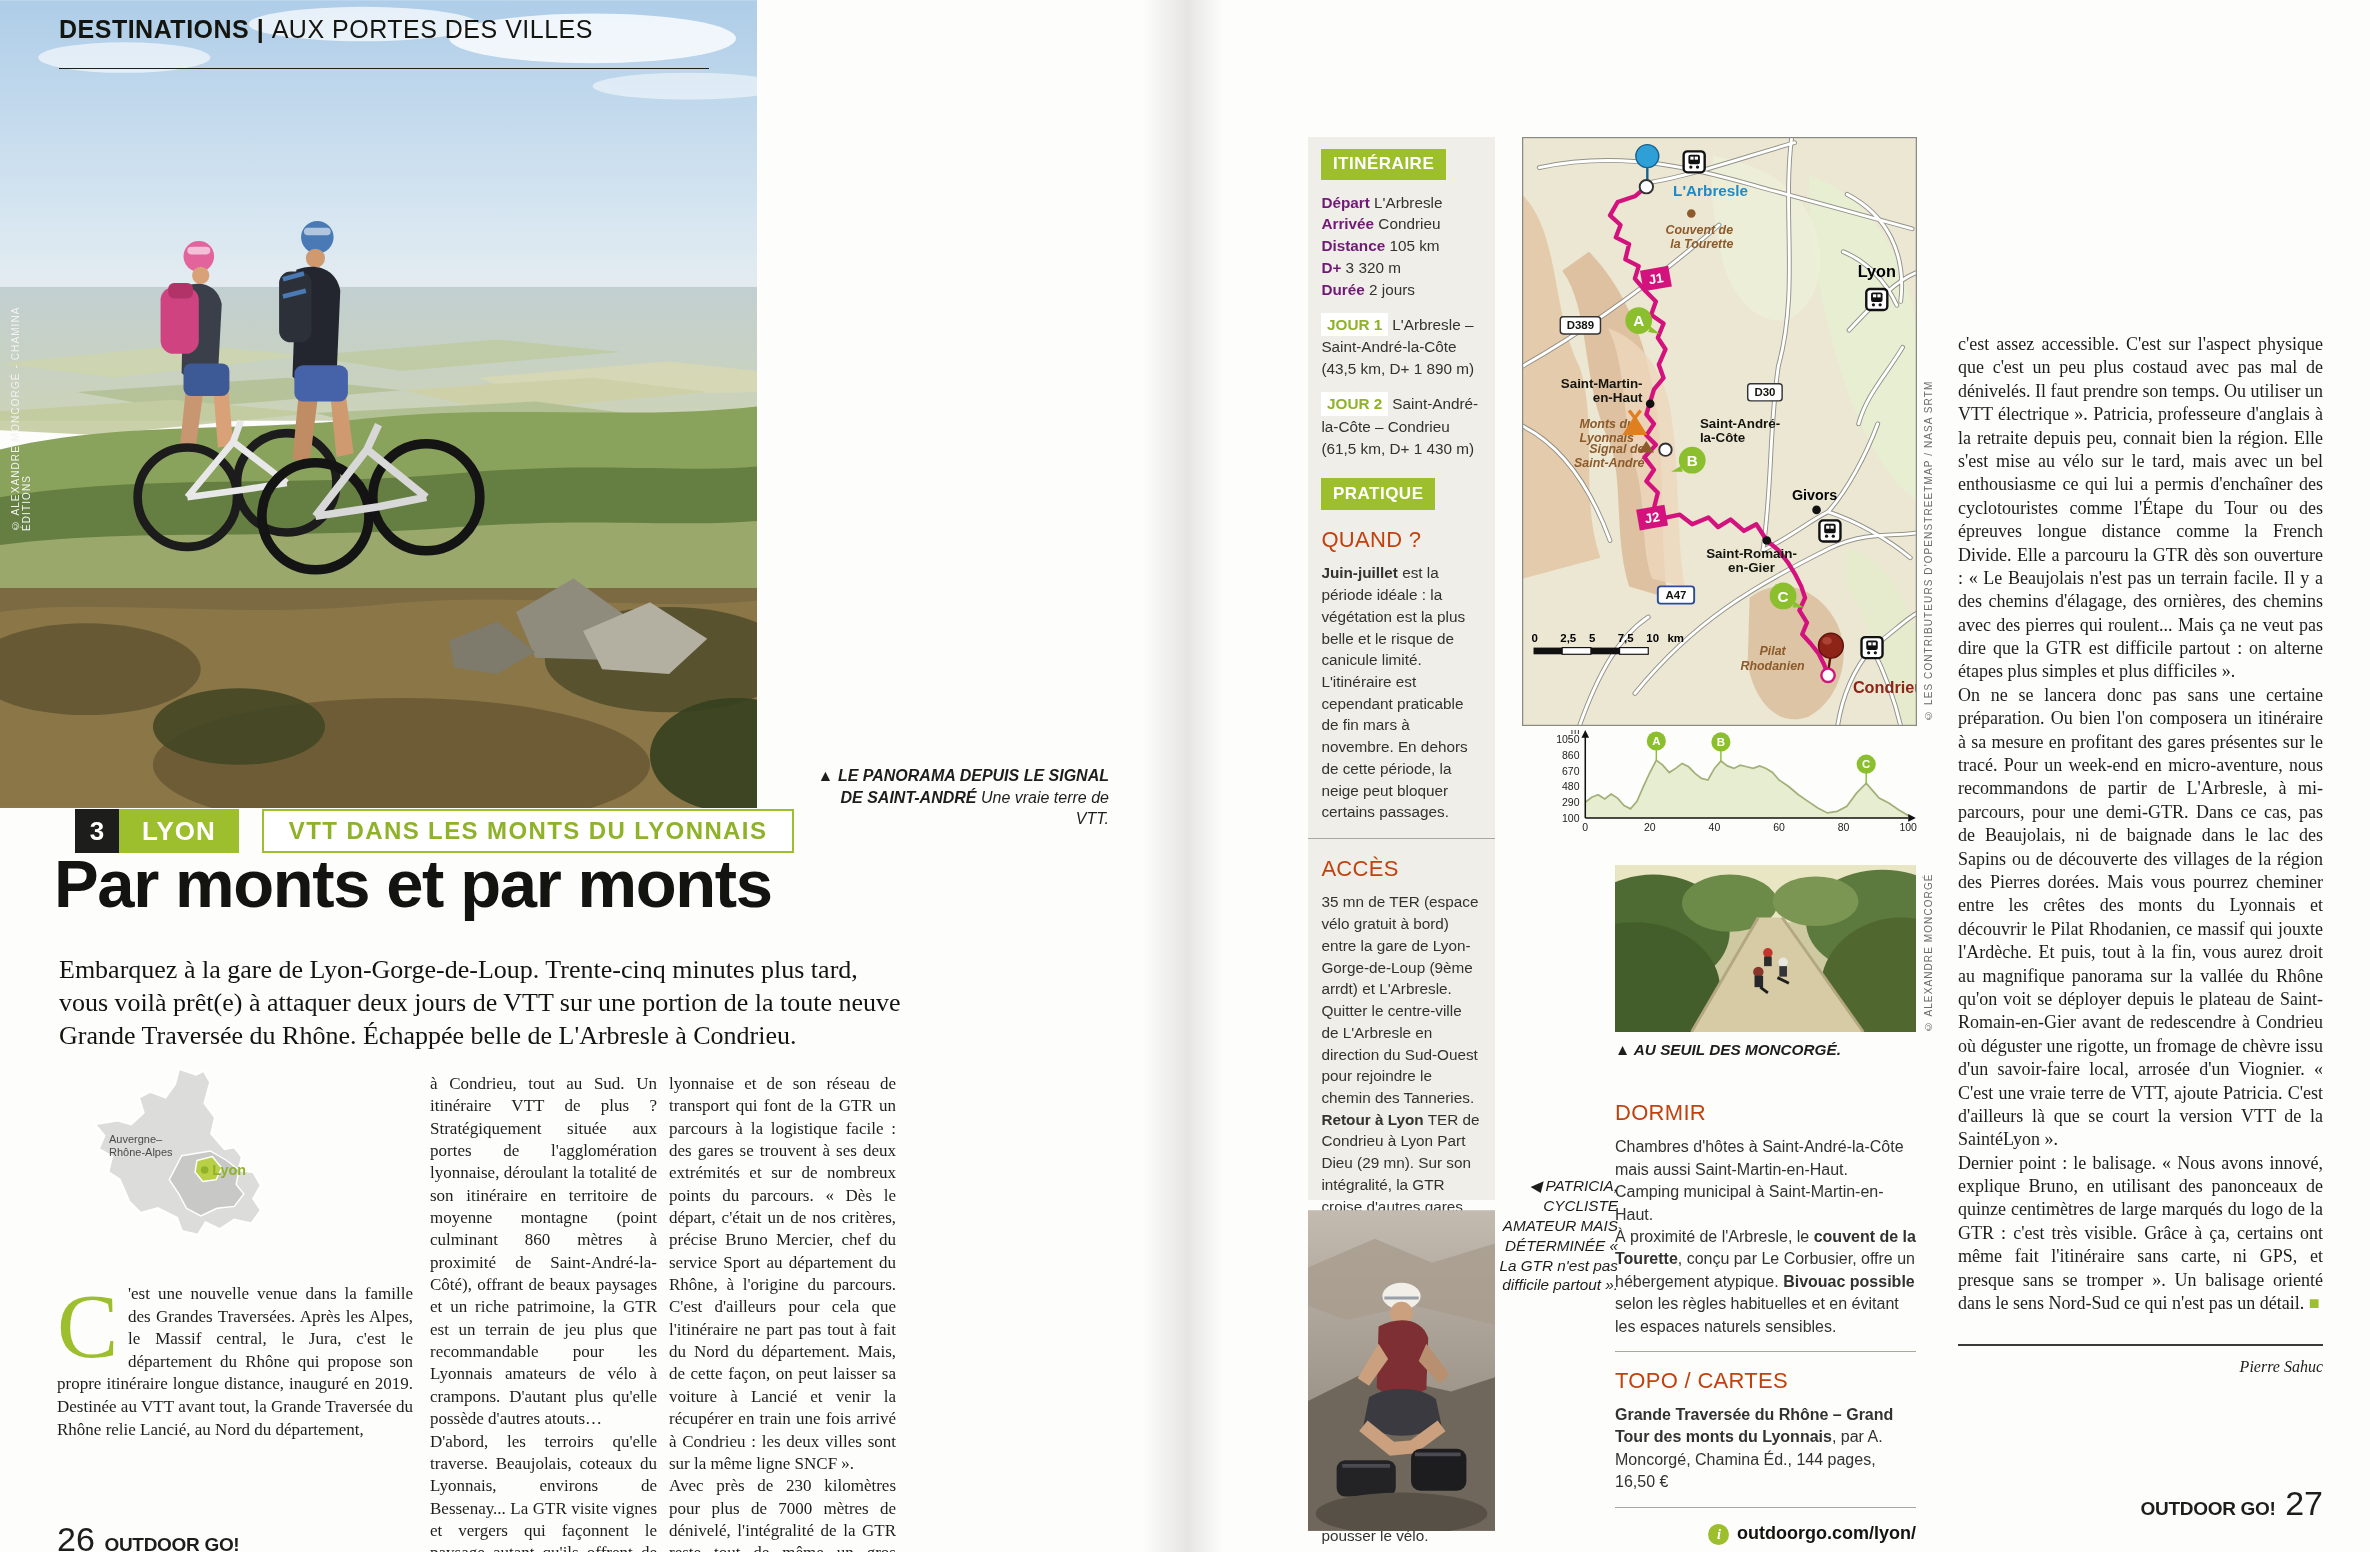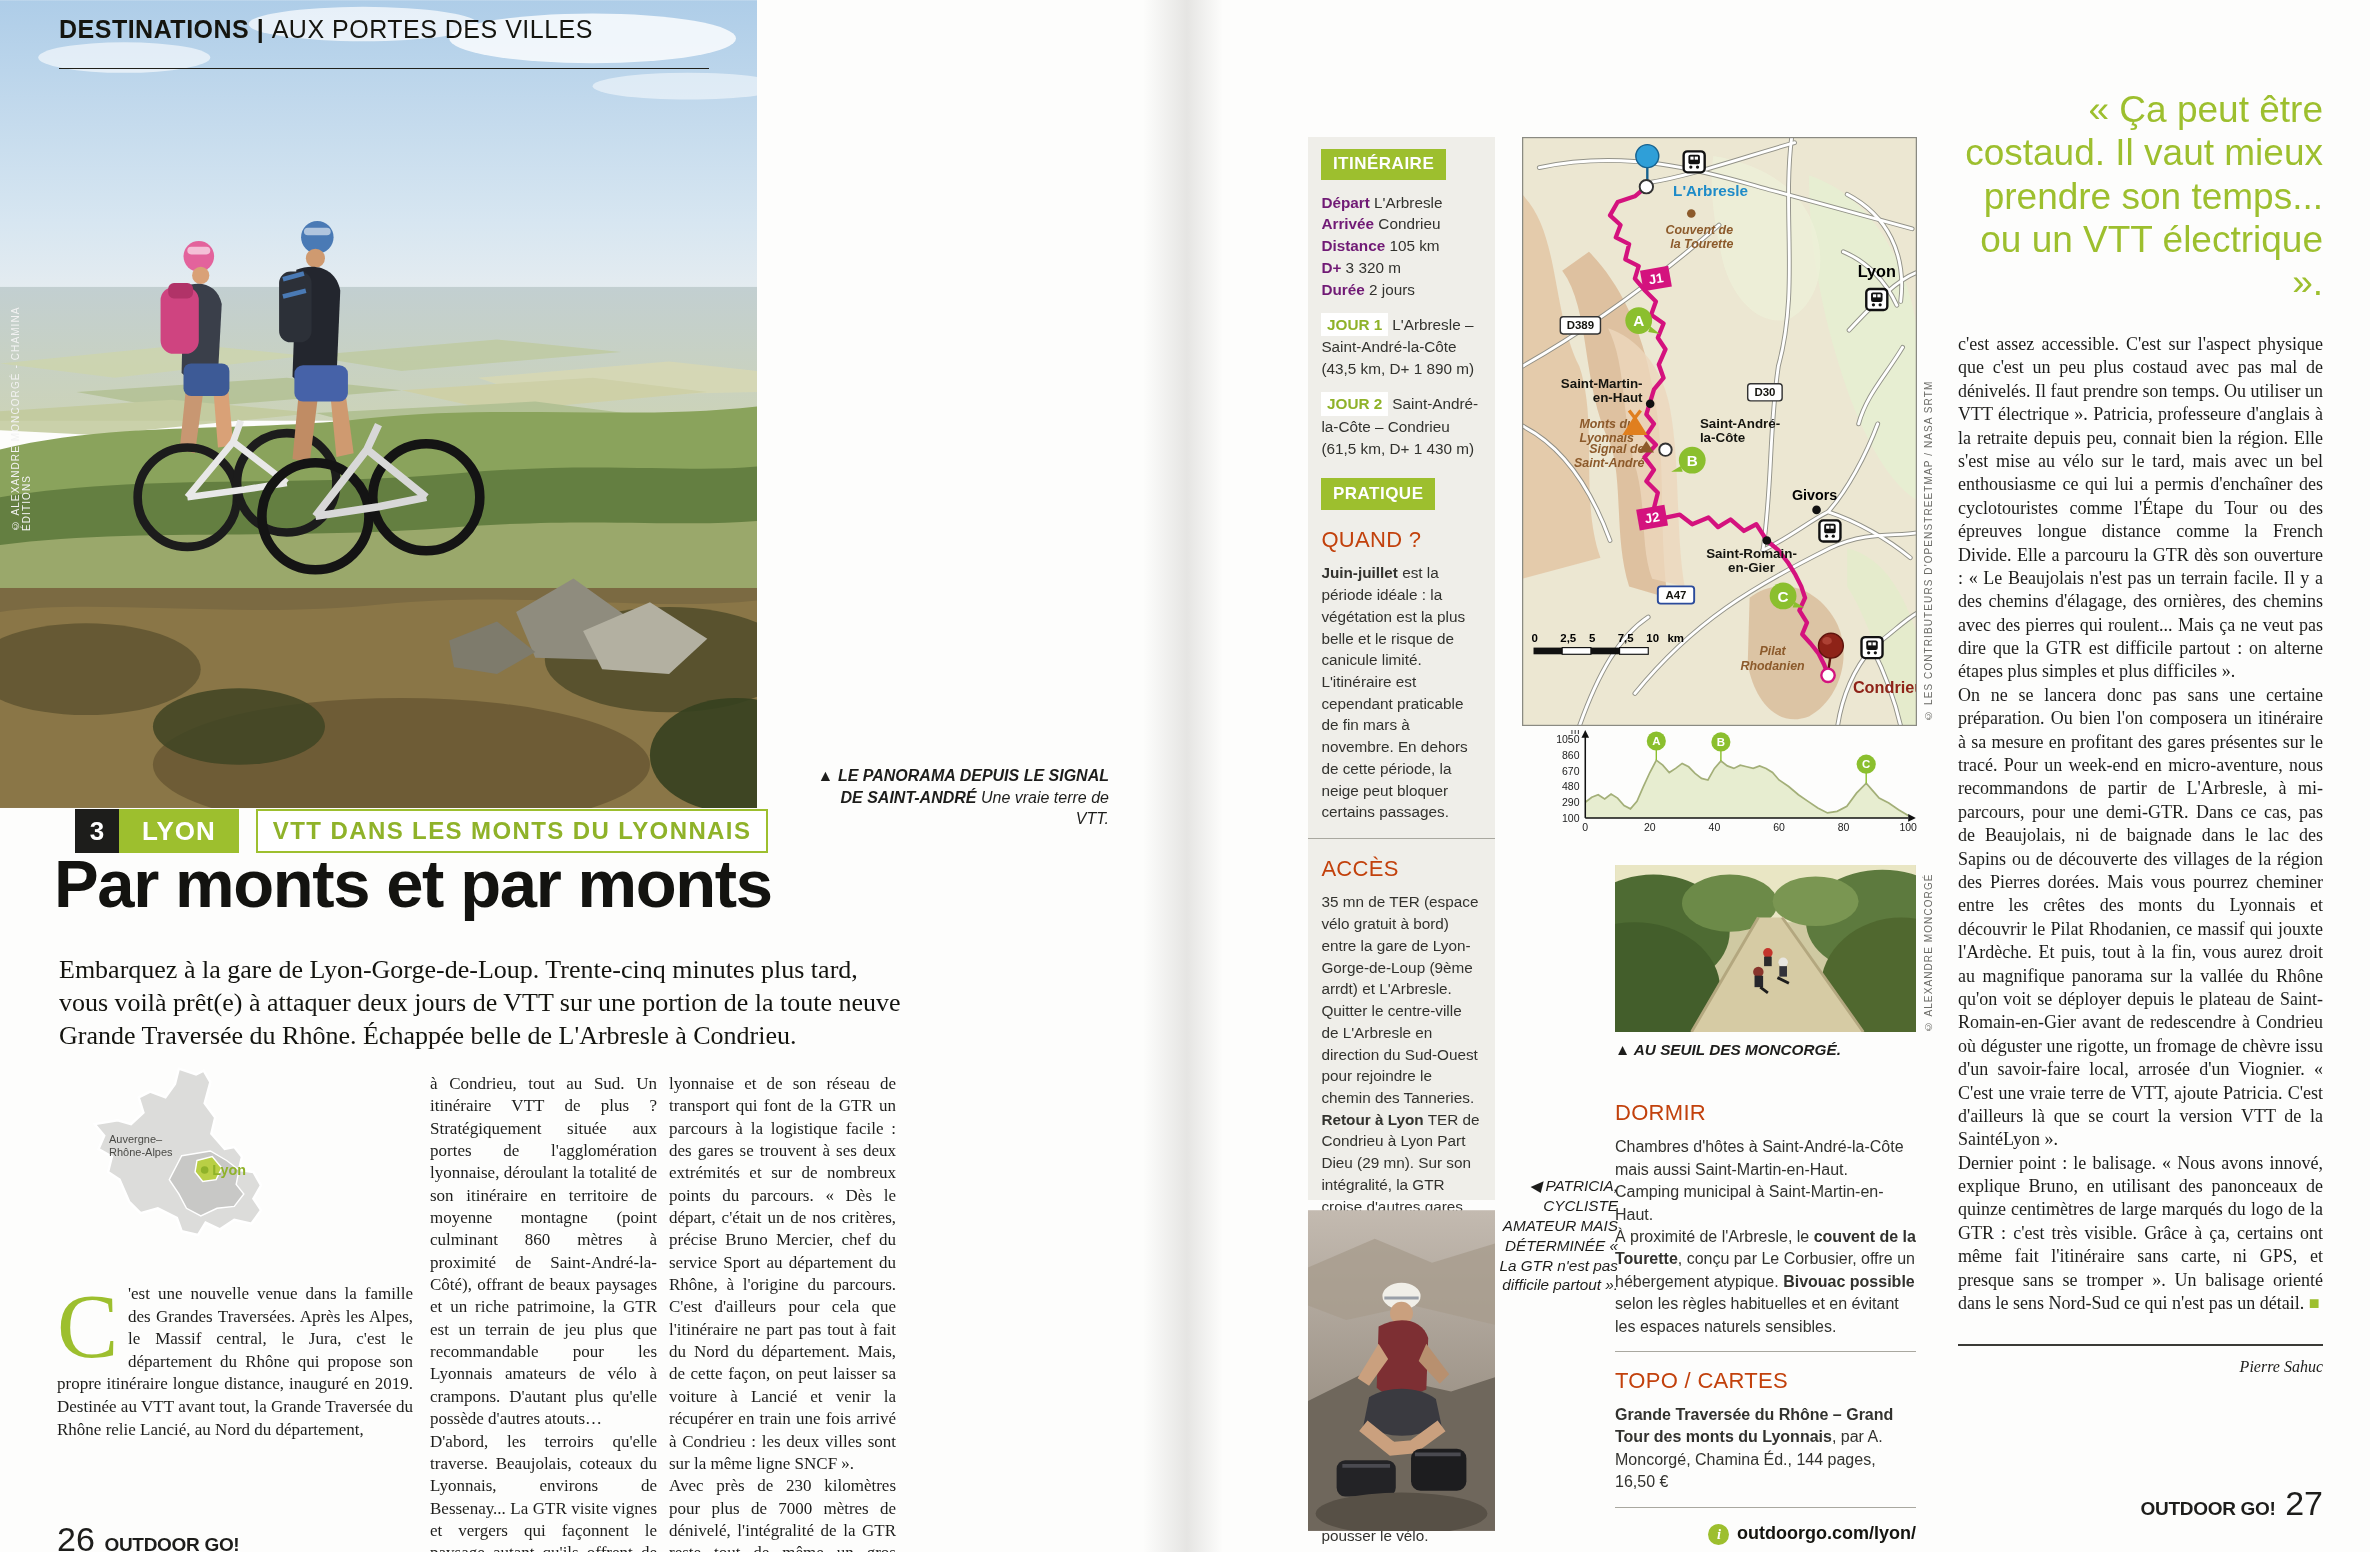--- a/index.html
+++ b/index.html
@@ -14,21 +14,21 @@
   #kicker{left:59px;top:15.3px;width:650px;font-size:25px;letter-spacing:0.5px;color:#15150f;
           border-bottom:1.9px solid #20201a;padding-bottom:24px;}
   .vcredit{writing-mode:vertical-rl;transform:rotate(180deg);font-size:10px;letter-spacing:1.1px;color:#f2f2f2;}
   .vcredit.dark{color:#6b6b66;}
   #hero-caption{left:805px;top:765px;width:304px;text-align:right;font-size:16px;font-style:italic;
                 line-height:1.35;color:#1d1d1b;}
   #badge-row{left:75px;top:809px;height:44px;display:flex;align-items:stretch;}
   #badge-num{background:#1d1d1b;color:#fff;font-weight:700;font-size:26px;width:44px;display:flex;align-items:center;justify-content:center;}
   #badge-city{background:#9dbf2e;color:#fff;font-weight:700;font-size:26px;display:flex;align-items:center;padding:0 23px;letter-spacing:1px;}
   #badge-title{background:#fff;border:2.9px solid #9dbf2e;color:#8fb229;font-weight:700;font-size:24px;
-               display:flex;align-items:center;padding:0 15px;margin-left:17px;letter-spacing:1.4px;}
+               display:flex;align-items:center;padding:0 25px;margin-left:23px;letter-spacing:1.4px;}
   #headline{left:54px;top:845px;width:918px;font-size:67px;font-weight:900;letter-spacing:-1.4px;color:#131310;}
   #standfirst{left:59px;top:954px;width:845px;font-size:26px;line-height:1.26;color:#14140f;}
   #col1{left:57px;top:1283px;width:356px;font-size:17px;line-height:1.33;}
   #dropcap{float:left;font-size:92px;line-height:.78;color:#9dbf2e;font-family:"Liberation Serif",serif;
            padding:7.6px 9.6px 0 0;font-weight:400;}
   #col2{left:430px;top:1073px;width:227px;height:432px;font-size:17px;line-height:1.315;}
   #col3{left:669px;top:1073px;width:227px;height:432px;font-size:17px;line-height:1.315;}
   #footer-left{left:57px;top:1493px;display:flex;align-items:baseline;gap:9.6px;margin-top:27px;}
   #footer-right{left:1958px;top:1484px;width:365px;display:flex;align-items:baseline;gap:9.6px;justify-content:flex-end;}
   .pagenum{font-size:34px;font-weight:400;color:#1d1d1b;}
@@ -467,21 +467,20 @@
       <span id="gpx-chip">
         <span>AVEC TRACES GPX</span>
         <svg width="12.4" height="16.3" viewBox="0 0 12 16">
           <path d="M6 0 C2.7 0 0 2.7 0 6 c0 4.5 6 10 6 10 s6 -5.5 6 -10 C12 2.7 9.3 0 6 0 Z" fill="#f7c600"></path>
           <circle cx="6" cy="5.6" r="2.2" fill="#0d0d0d"></circle>
         </svg>
       </span>
     </div>
   </div>
 
-  <div id="quote" class="abs">« Ça peut être costaud. Il vaut mieux prendre son temps... ou un VTT électrique ».</div>
   <div id="article" class="abs serif just">
     <p>c'est assez accessible. C'est sur l'aspect physique que c'est un peu plus costaud avec pas mal de dénivelés. Il faut prendre son temps. Ou utiliser un VTT électrique ». Patricia, professeure d'anglais à la retraite depuis peu, connait bien la région. Elle s'est mise au vélo sur le tard, mais avec un bel enthousiasme ce qui lui a permis d'enchaîner des cyclotouristes comme l'Étape du Tour ou des épreuves longue distance comme la French Divide. Elle a parcouru la GTR dès son ouverture : « Le Beaujolais n'est pas un terrain facile. Il y a des chemins d'élagage, des ornières, des chemins avec des pierres qui roulent... Mais ça ne veut pas dire que la GTR est difficile partout : on alterne étapes plus simples et plus difficiles ».</p>
     <p>On ne se lancera donc pas sans une certaine préparation. Ou bien l'on composera un itinéraire à sa mesure en profitant des gares présentes sur le tracé. Pour un week-end en micro-aventure, nous recommandons de partir de L'Arbresle, à mi-parcours, pour une demi-GTR. Dans ce cas, pas de Beaujolais, ni de baignade dans le lac des Sapins ou de découverte des villages de la région des Pierres dorées. Mais vous pourrez cheminer entre les crêtes des monts du Lyonnais et découvrir le Pilat Rhodanien, ce massif qui jouxte l'Ardèche. Et puis, tout à la fin, vous aurez droit au magnifique panorama sur la vallée du Rhône qu'on voit se déployer depuis le plateau de Saint-Romain-en-Gier avant de redescendre à Condrieu où déguster une rigotte, un fromage de chèvre issu d'un savoir-faire local, arrosée d'un Viognier. « C'est une vraie terre de VTT, ajoute Patricia. C'est d'ailleurs là que se court la version VTT de la SaintéLyon ».</p>
     <p><span>Dernier point : le balisage. « Nous avons innové, explique Bruno, en utilisant des panonceaux de quinze centimètres de large marqués du logo de la GTR : c'est très visible. Grâce à ça, certains ont même fait l'itinéraire sans carte, ni GPS, et presque sans se tromper ». Un balisage orienté dans le sens Nord-Sud ce qui n'est pas un détail.</span><span style="color: rgb(157, 191, 46);"> ■</span></p>
   </div>
   <div id="byline-wrap" class="abs serif">
     <span id="byline">Pierre Sahuc</span>
   </div>
   <div id="footer-right" class="abs">
     <span class="magname">OUTDOOR GO!</span>

